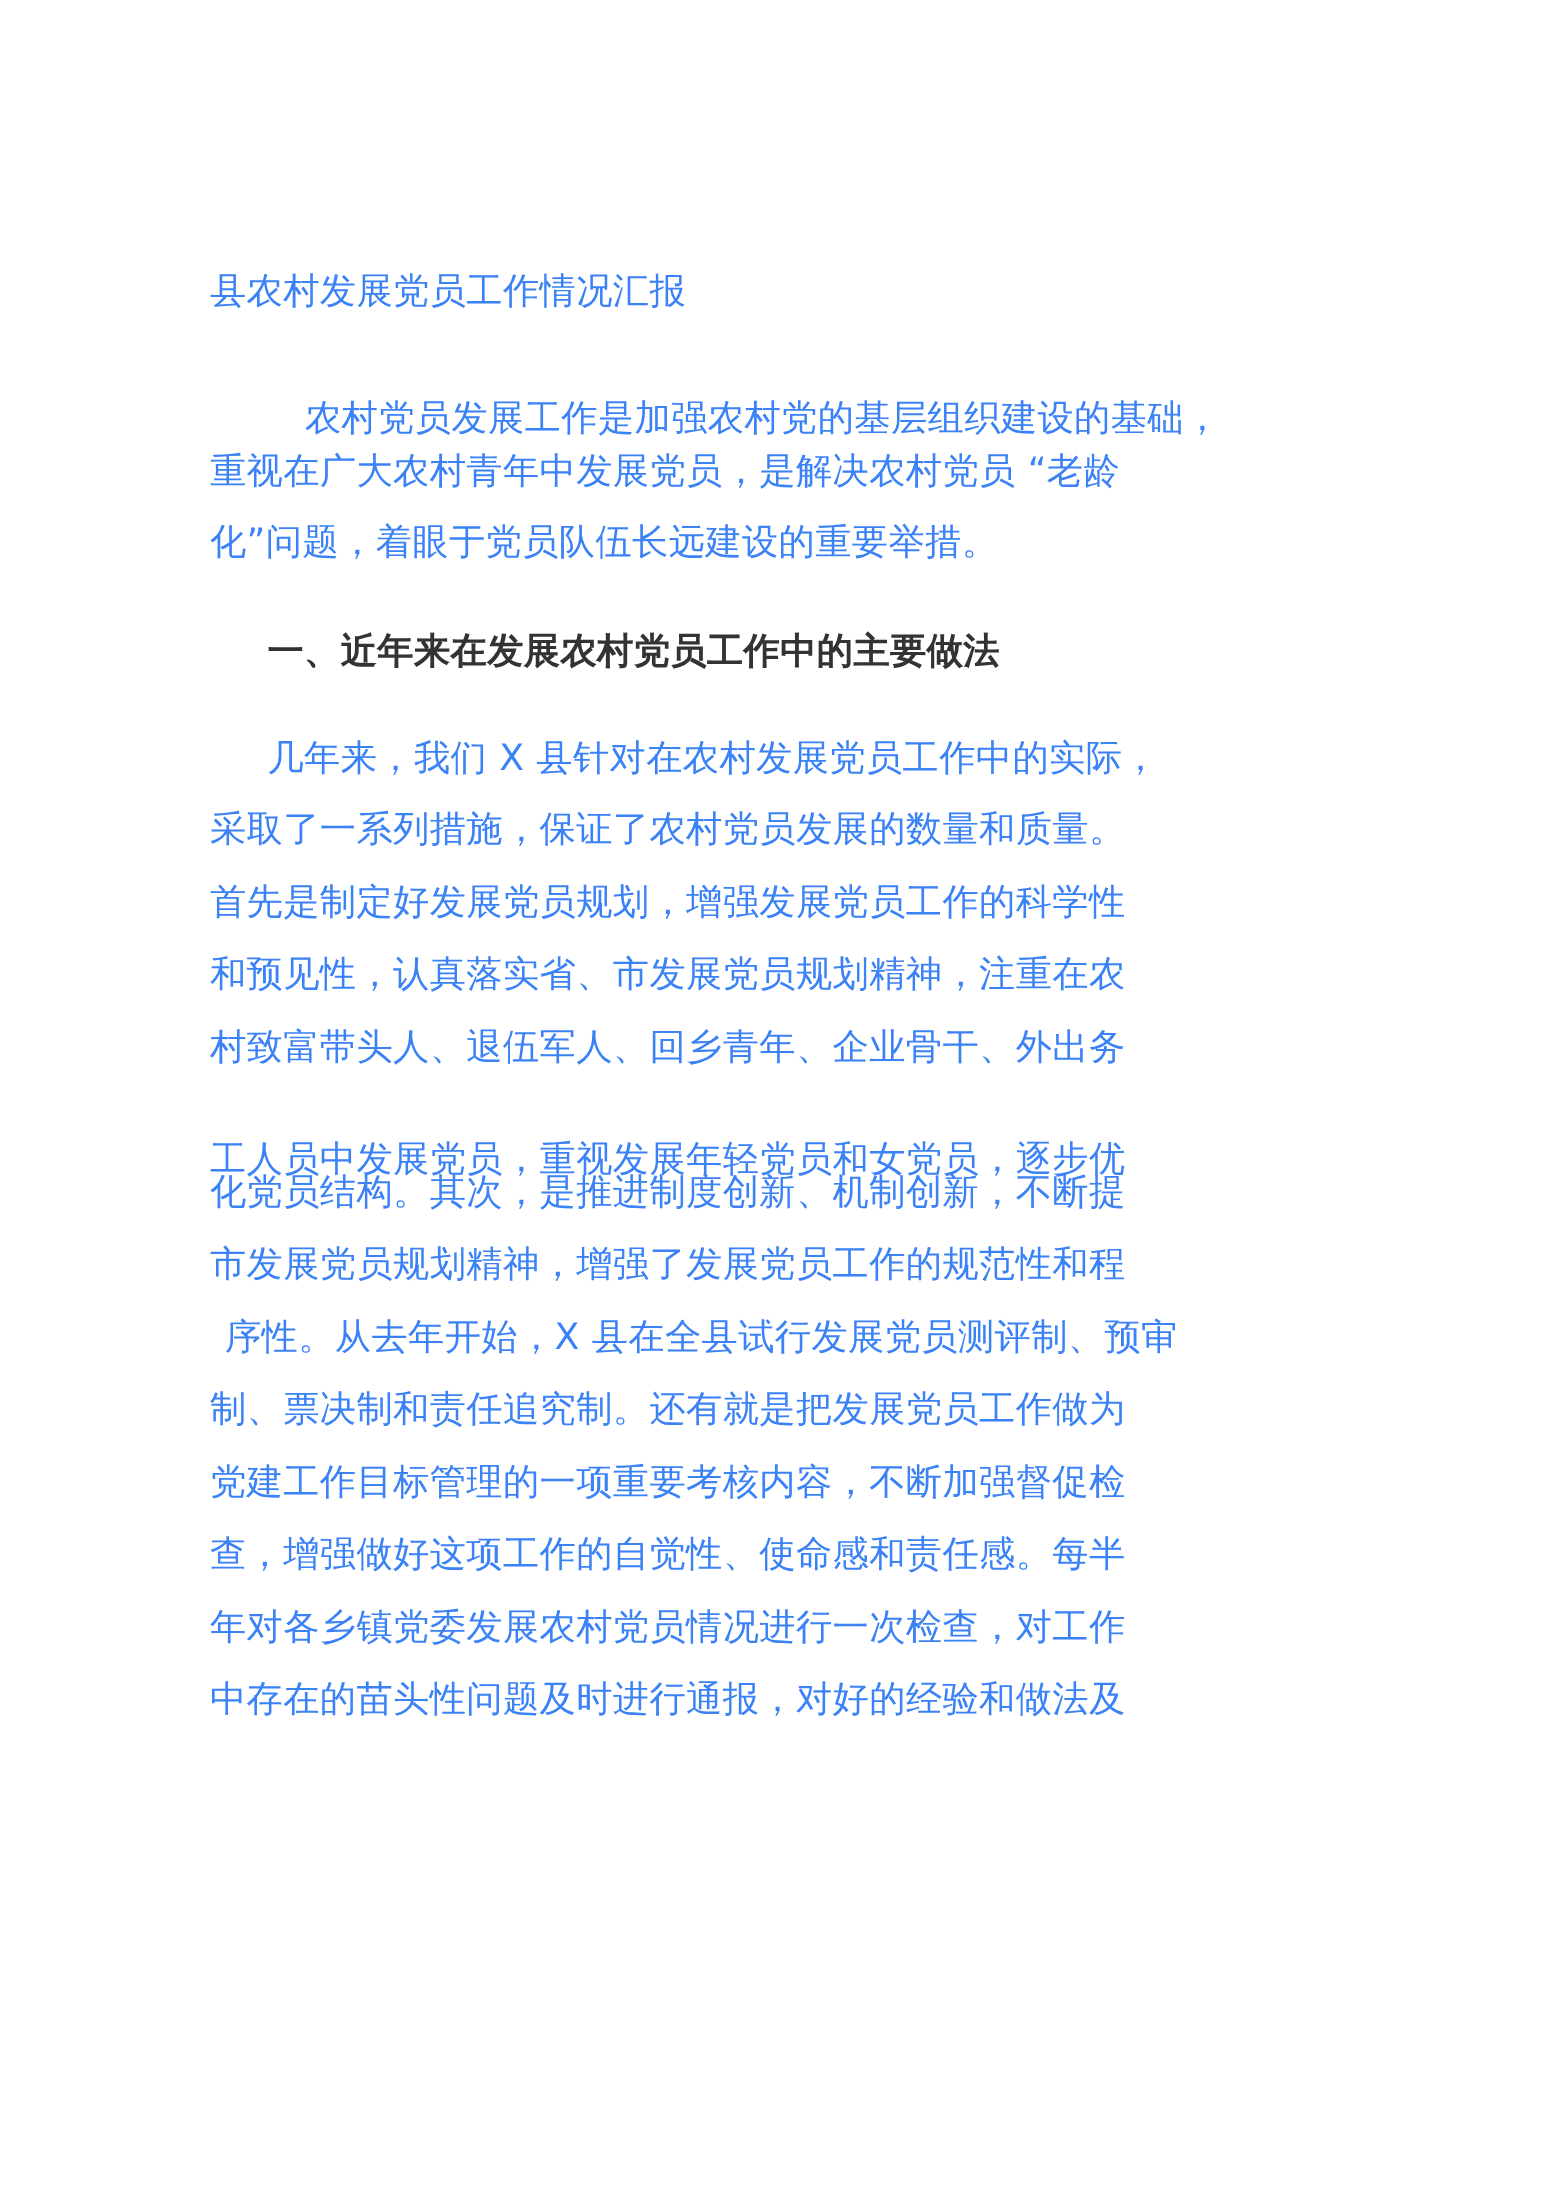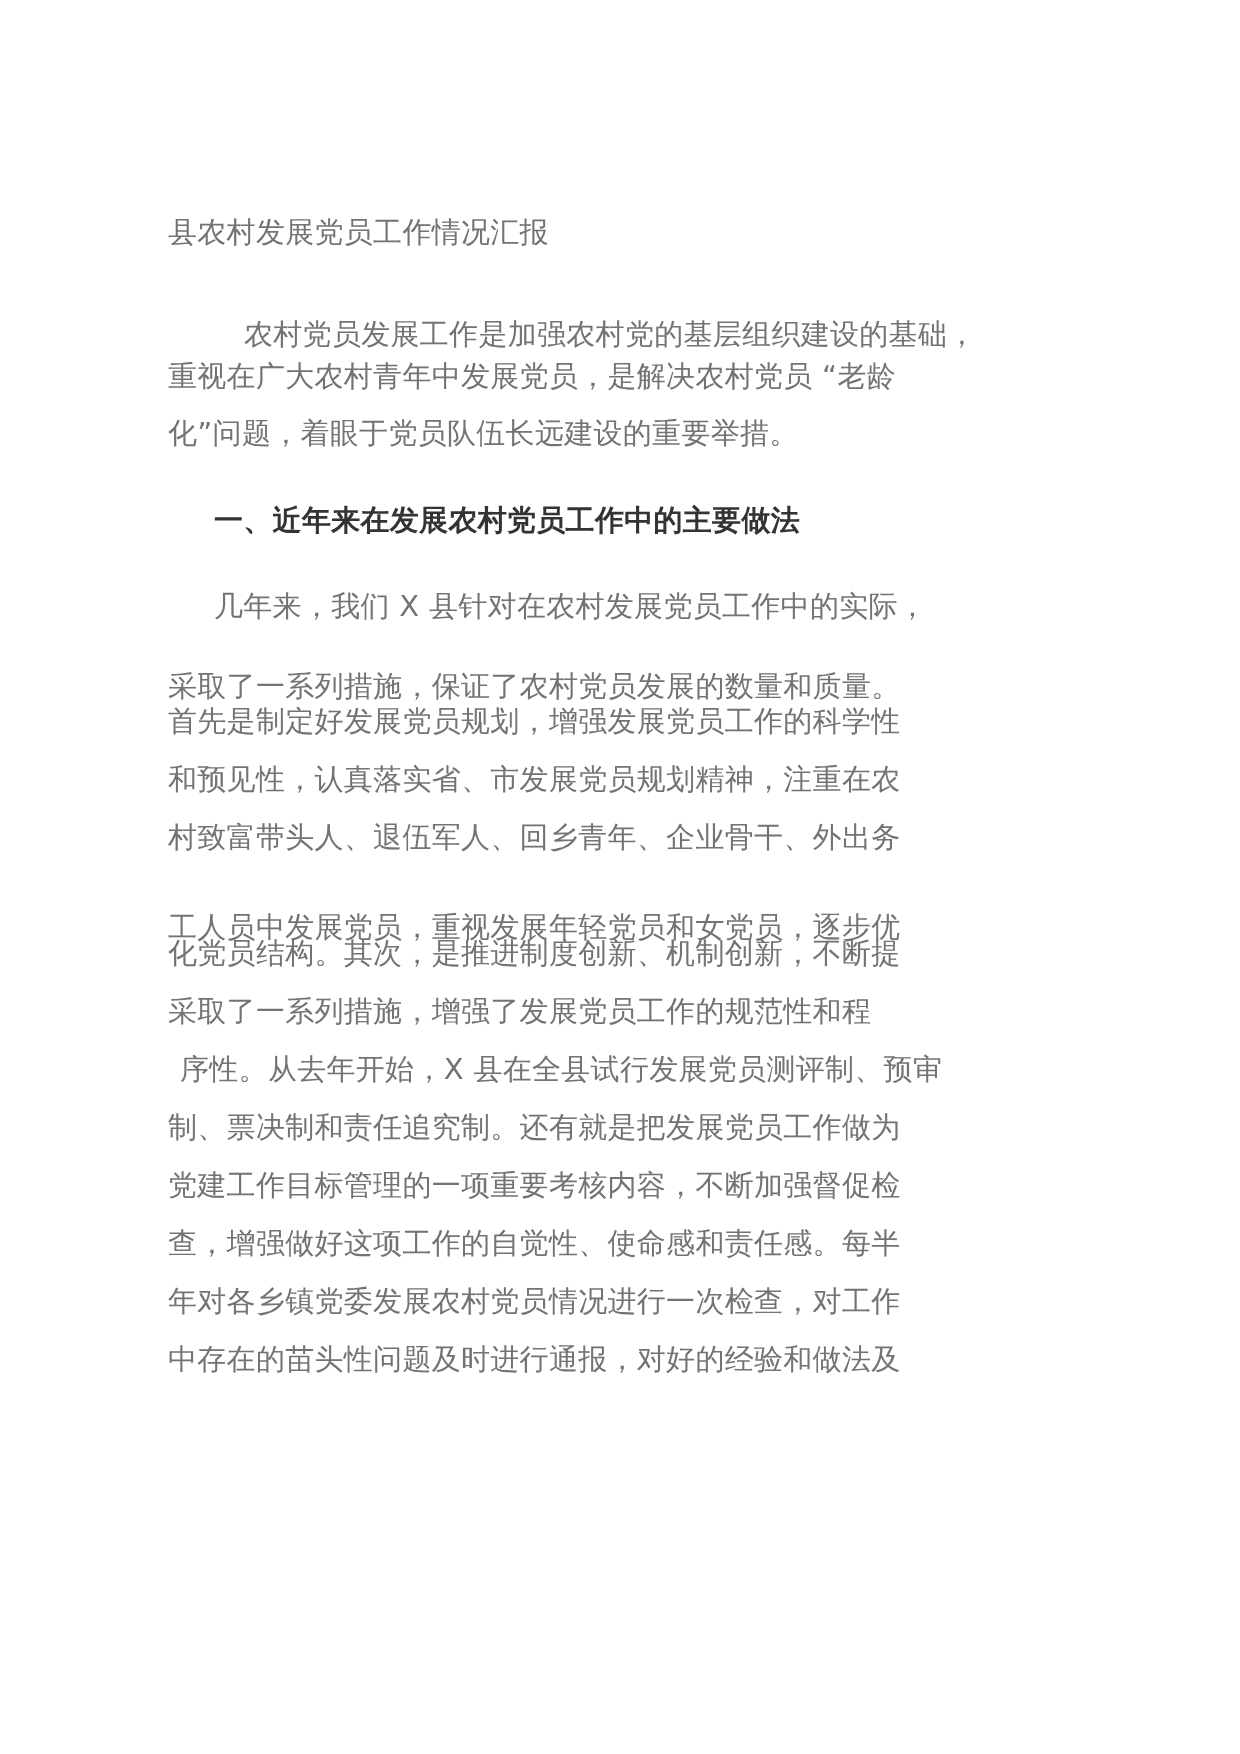--- a/index.html
+++ b/index.html
@@ -22,21 +22,21 @@
     background: #ffffff;
   }
   .line {
     position: absolute;
     left: 168px;
     font-size: 29px;
     line-height: 36px;
     height: 36px;
     white-space: nowrap;
     letter-spacing: 0.3px;
-    color: #737373;
+    color: #3b82f6;
   }
   .indent { left: 214px; }
   .title { font-size: 29px; }
   .heading {
     font-weight: bold;
     color: #333333;
   }
 </style>
 </head>
 <body>
@@ -45,27 +45,27 @@
 
   <div class="line title" style="top:214px;">县农村发展党员工作情况汇报</div>
 
   <div class="line indent" style="top:316px;margin-left:30px;">农村党员发展工作是加强农村党的基层组织建设的基础，</div>
   <div class="line" style="top:358px;">重视在广大农村青年中发展党员，是解决农村党员 “老龄</div>
   <div class="line" style="top:415px;">化”问题，着眼于党员队伍长远建设的重要举措。</div>
 
   <div class="line indent heading" style="top:502px;">一、近年来在发展农村党员工作中的主要做法</div>
 
   <div class="line indent" style="top:588px;">几年来，我们 X 县针对在农村发展党员工作中的实际，</div>
-  <div class="line" style="top:668px;">采取了一系列措施，保证了农村党员发展的数量和质量。</div>
+  <div class="line" style="top:645px;">采取了一系列措施，保证了农村党员发展的数量和质量。</div>
   <div class="line" style="top:703px;">首先是制定好发展党员规划，增强发展党员工作的科学性</div>
   <div class="line" style="top:761px;">和预见性，认真落实省、市发展党员规划精神，注重在农</div>
   <div class="line" style="top:819px;">村致富带头人、退伍军人、回乡青年、企业骨干、外出务</div>
   <div class="line" style="top:877px;margin-top:32px;">工人员中发展党员，重视发展年轻党员和女党员，逐步优</div>
   <div class="line" style="top:935px;">化党员结构。其次，是推进制度创新、机制创新，不断提</div>
-  <div class="line" style="top:993px;">采取了一系列措施，增强了发展党员工作的规范性和程</div>
+  <div class="line" style="top:993px;">市发展党员规划精神，增强了发展党员工作的规范性和程</div>
   <div class="line" style="top:1051px;margin-left:12px;">序性。从去年开始，X 县在全县试行发展党员测评制、预审</div>
   <div class="line" style="top:1167px;">党建工作目标管理的一项重要考核内容，不断加强督促检</div>
   <div class="line" style="top:1109px;">制、票决制和责任追究制。还有就是把发展党员工作做为</div>
   <div class="line" style="top:1225px;">查，增强做好这项工作的自觉性、使命感和责任感。每半</div>
   <div class="line" style="top:1283px;">年对各乡镇党委发展农村党员情况进行一次检查，对工作</div>
   <div class="line" style="top:1341px;">中存在的苗头性问题及时进行通报，对好的经验和做法及</div>
 
 </div>
 
 </body></html>

